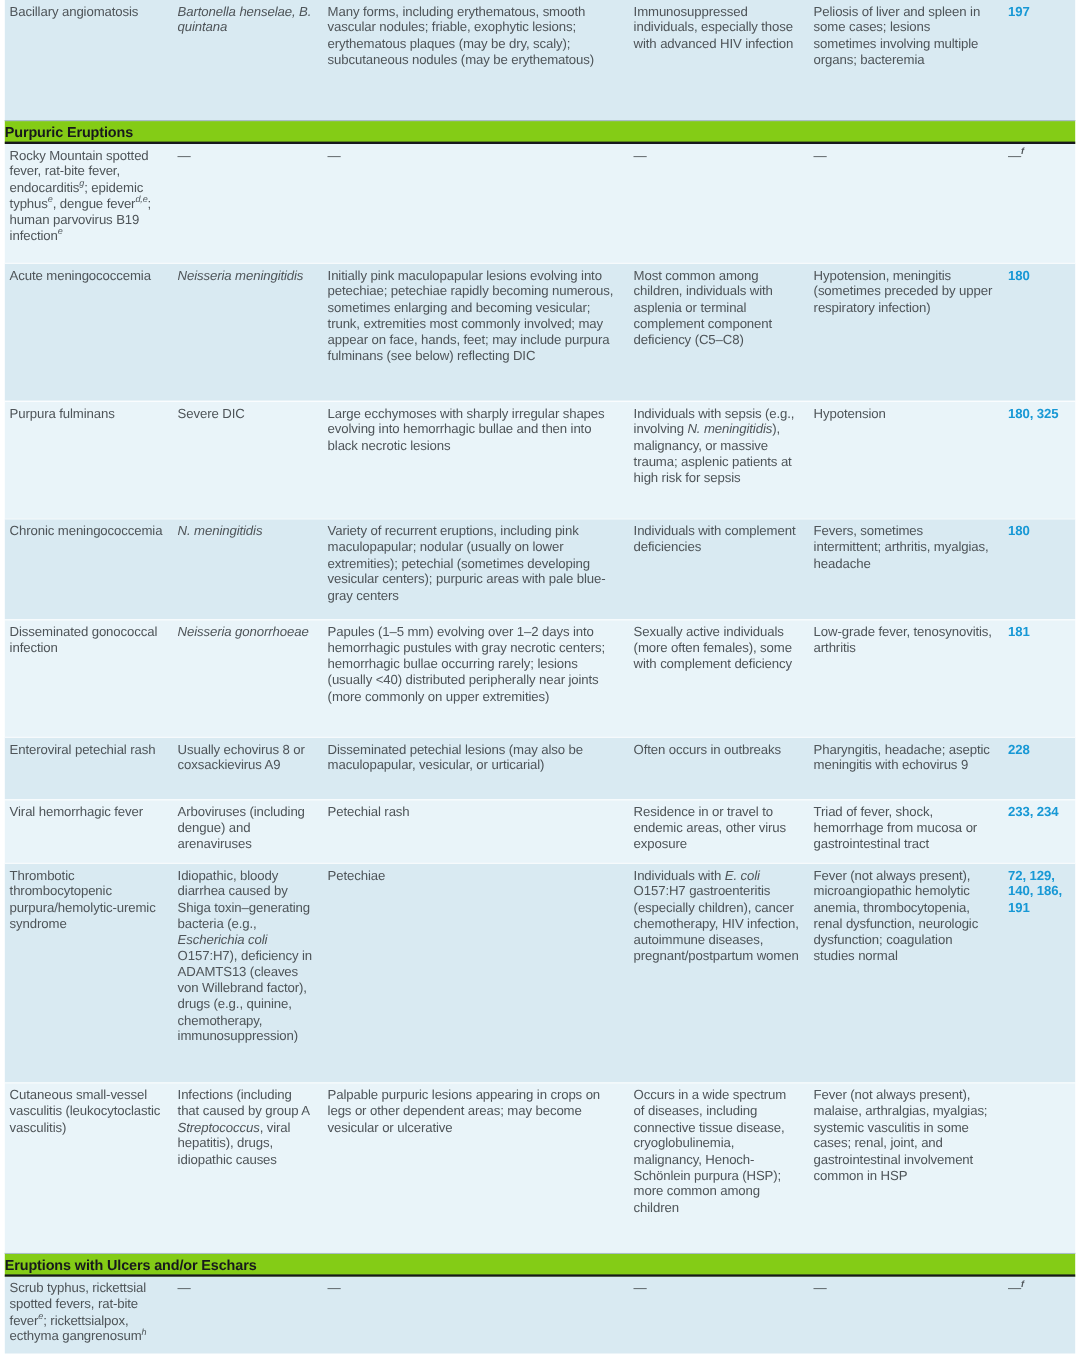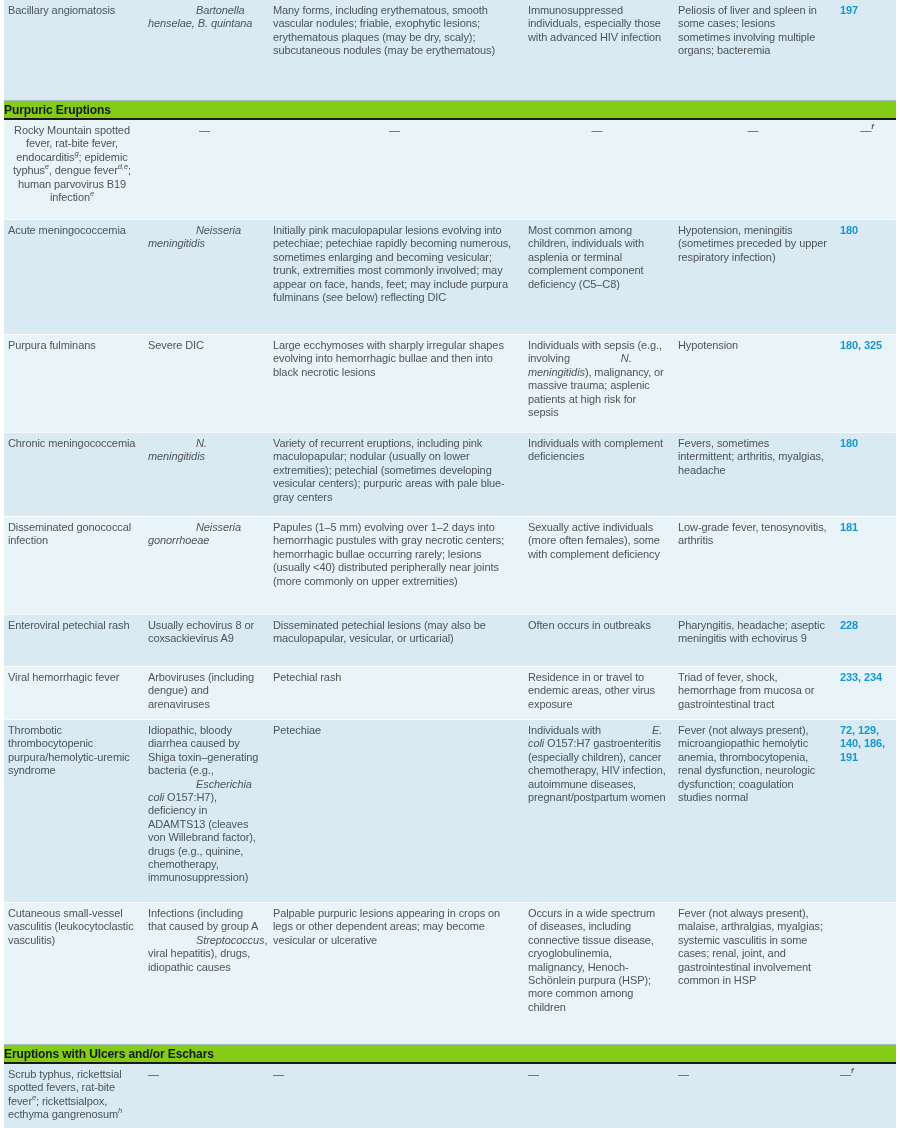--- a/index.html
+++ b/index.html
@@ -19,21 +19,21 @@
   .dark{background:#d9eaf2;}
   .light{background:#e9f4f9;}
   .cell{
     padding:4px 8px 0 4px;
     font-size:11px;line-height:13.4px;
     color:#4e5458;letter-spacing:-0.1px;
     box-sizing:border-box;
   }
   .cell.chapter{padding-right:2px;font-weight:bold;}
   .cell.chapter .plain{font-weight:normal;}
-  .cell em{font-style:italic;margin-left:48px;}
+  .cell em{font-style:italic;}
   .cell sup{font-size:7.5px;font-style:italic;vertical-align:super;line-height:0;}
   .ref{color:#1798d5;font-weight:bold;}
   .section-row{
     background:#84cc16;
     border-top:1px solid #a8bcc6;
     border-bottom:2px solid #17191c;
     box-sizing:border-box;
     display:flex;align-items:center;
     padding-left:0;
   }
@@ -50,21 +50,21 @@
         <div class="cell disease"><span class="plain">Bacillary angiomatosis</span></div>
         <div class="cell etiology"><em>Bartonella henselae, B. quintana</em></div>
         <div class="cell description"><span class="plain">Many forms, including erythematous, smooth vascular nodules; friable, exophytic lesions; erythematous plaques (may be dry, scaly); subcutaneous nodules (may be erythematous)</span></div>
         <div class="cell population"><span class="plain">Immunosuppressed individuals, especially those with advanced HIV infection</span></div>
         <div class="cell findings"><span class="plain">Peliosis of liver and spleen in some cases; lesions sometimes involving multiple organs; bacteremia</span></div>
         <div class="cell chapter"><span class="ref">197</span></div>
       </div>
       <div class="section-row" style="height: 20px;">
         <span class="section-label">Purpuric Eruptions</span>
       </div>
-      <div class="row light" style="height: 99px; text-align: center;">
+      <div class="row light" style="height: 99px;">
         <div class="cell disease"><span class="plain">Rocky Mountain spotted fever, rat-bite fever, endocarditis</span><sup>g</sup><span class="plain">; epidemic typhus</span><sup>e</sup><span class="plain">, dengue fever</span><sup>d,e</sup><span class="plain">; human parvovirus B19 infection</span><sup>e</sup></div>
         <div class="cell etiology"><span class="plain">—</span></div>
         <div class="cell description"><span class="plain">—</span></div>
         <div class="cell population"><span class="plain">—</span></div>
         <div class="cell findings"><span class="plain">—</span></div>
         <div class="cell chapter"><span class="plain">—</span><sup>f</sup></div>
       </div>
       <div class="row dark sep" style="height: 115px;">
         <div class="cell disease"><span class="plain">Acute meningococcemia</span></div>
         <div class="cell etiology"><em>Neisseria meningitidis</em></div>

